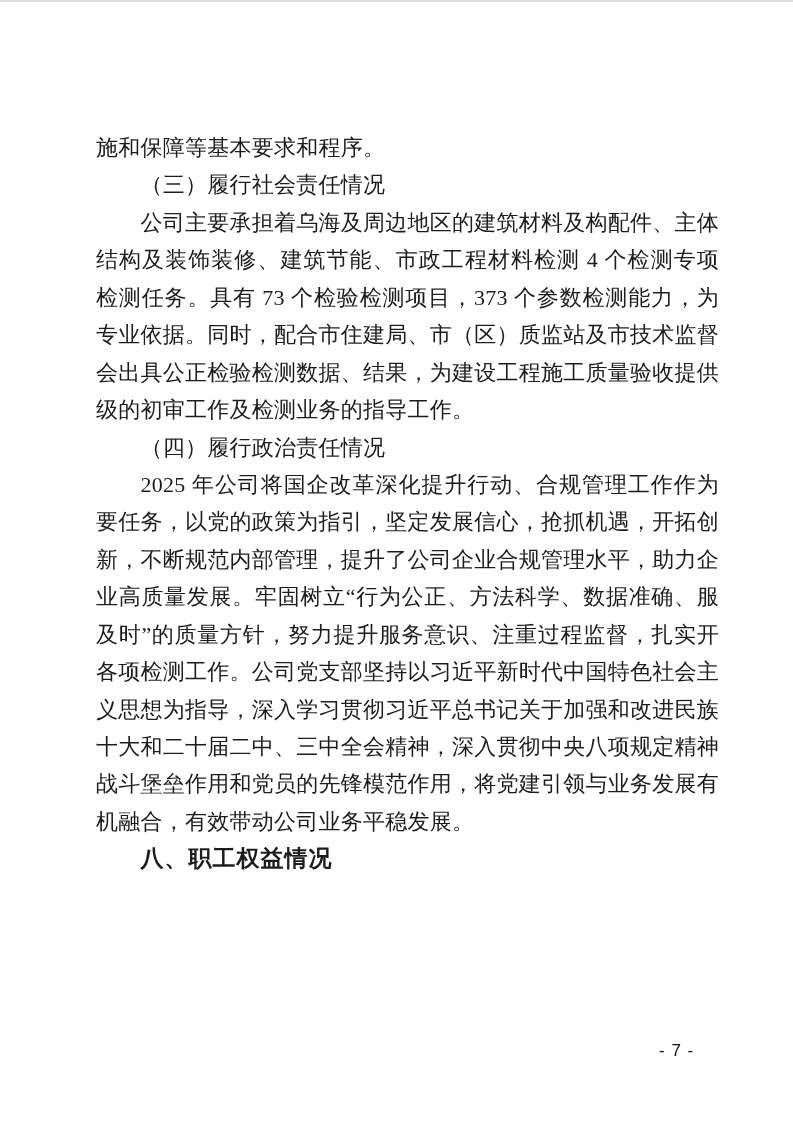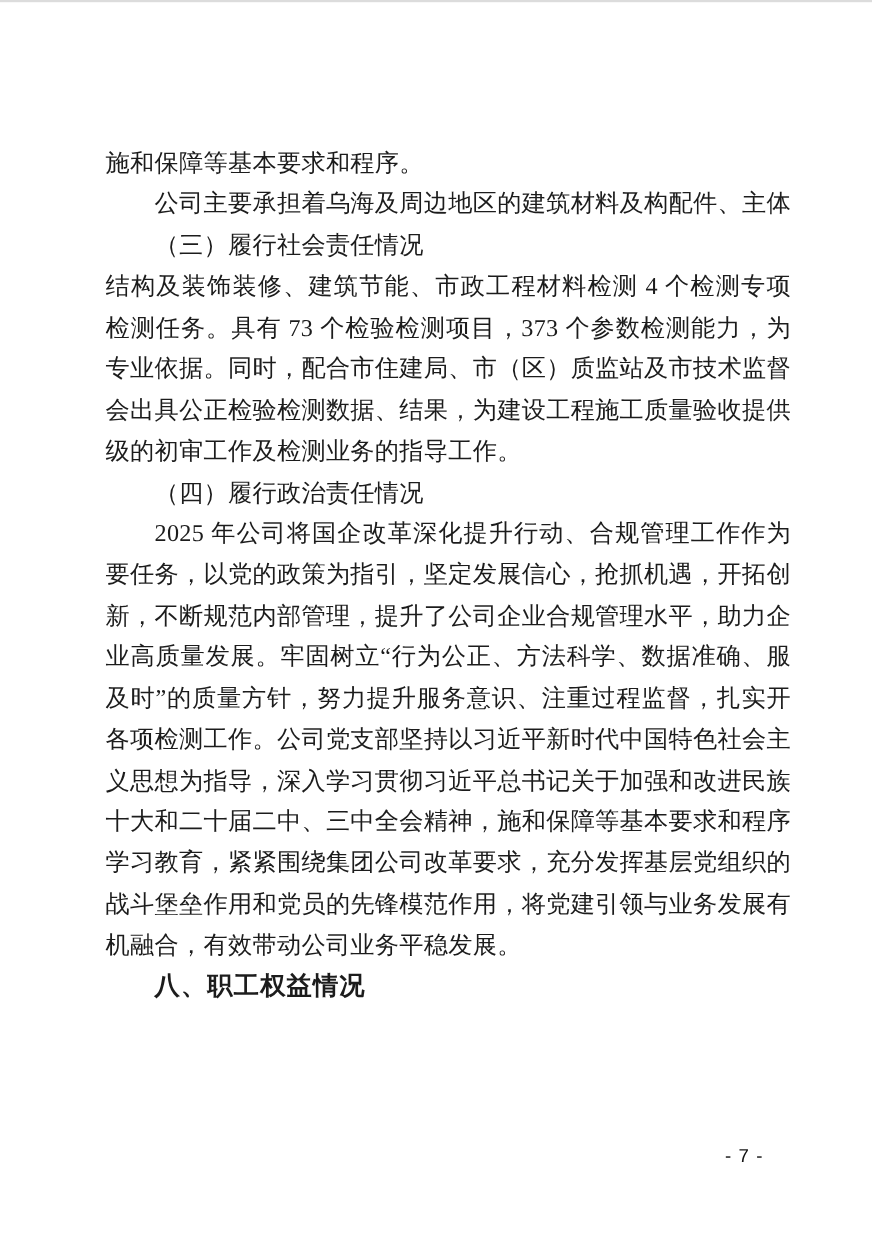--- a/index.html
+++ b/index.html
@@ -64,35 +64,34 @@
     letter-spacing: 1px;
   }
 </style>
 </head>
 <body>
 
 <div class="page">
   <div class="top-edge"></div>
   <div class="doc-body" id="doc-body">
       <div class="text-line">施和保障等基本要求和程序。</div>
+      <div class="text-line indent">（三）履行社会责任情况</div>
       <div class="text-line indent fill">公司主要承担着乌海及周边地区的建筑材料及构配件、主体</div>
-      <div class="text-line indent">（三）履行社会责任情况</div>
       <div class="text-line fill">结构及装饰装修、建筑节能、市政工程材料检测 4 个检测专项的</div>
       <div class="text-line fill">检测任务。具有 73 个检验检测项目，373 个参数检测能力，为社</div>
       <div class="text-line fill">专业依据。同时，配合市住建局、市（区）质监站及市技术监督</div>
       <div class="text-line fill">会出具公正检验检测数据、结果，为建设工程施工质量验收提供</div>
       <div class="text-line">级的初审工作及检测业务的指导工作。</div>
       <div class="text-line indent">（四）履行政治责任情况</div>
       <div class="text-line indent fill">2025 年公司将国企改革深化提升行动、合规管理工作作为重</div>
       <div class="text-line fill">要任务，以党的政策为指引，坚定发展信心，抢抓机遇，开拓创</div>
       <div class="text-line fill">新，不断规范内部管理，提升了公司企业合规管理水平，助力企</div>
       <div class="text-line fill">业高质量发展。牢固树立“行为公正、方法科学、数据准确、服务</div>
       <div class="text-line fill">及时”的质量方针，努力提升服务意识、注重过程监督，扎实开展</div>
       <div class="text-line fill">各项检测工作。公司党支部坚持以习近平新时代中国特色社会主</div>
       <div class="text-line fill">义思想为指导，深入学习贯彻习近平总书记关于加强和改进民族</div>
-      <div class="text-line fill">十大和二十届二中、三中全会精神，施和保障等基本要求和程序</div>
-      <div class="text-line fill">学习教育，紧紧围绕集团公司改革要求，充分发挥基层党组织的</div>
+      <div class="text-line fill">十大和二十届二中、三中全会精神，深入贯彻中央八项规定精神</div>
       <div class="text-line fill">战斗堡垒作用和党员的先锋模范作用，将党建引领与业务发展有</div>
       <div class="text-line">机融合，有效带动公司业务平稳发展。</div>
       <div class="text-line indent bold-heading">八、职工权益情况</div>
     </div>
   <div class="page-number">- 7 -</div>
 </div>
 
 </body></html>

